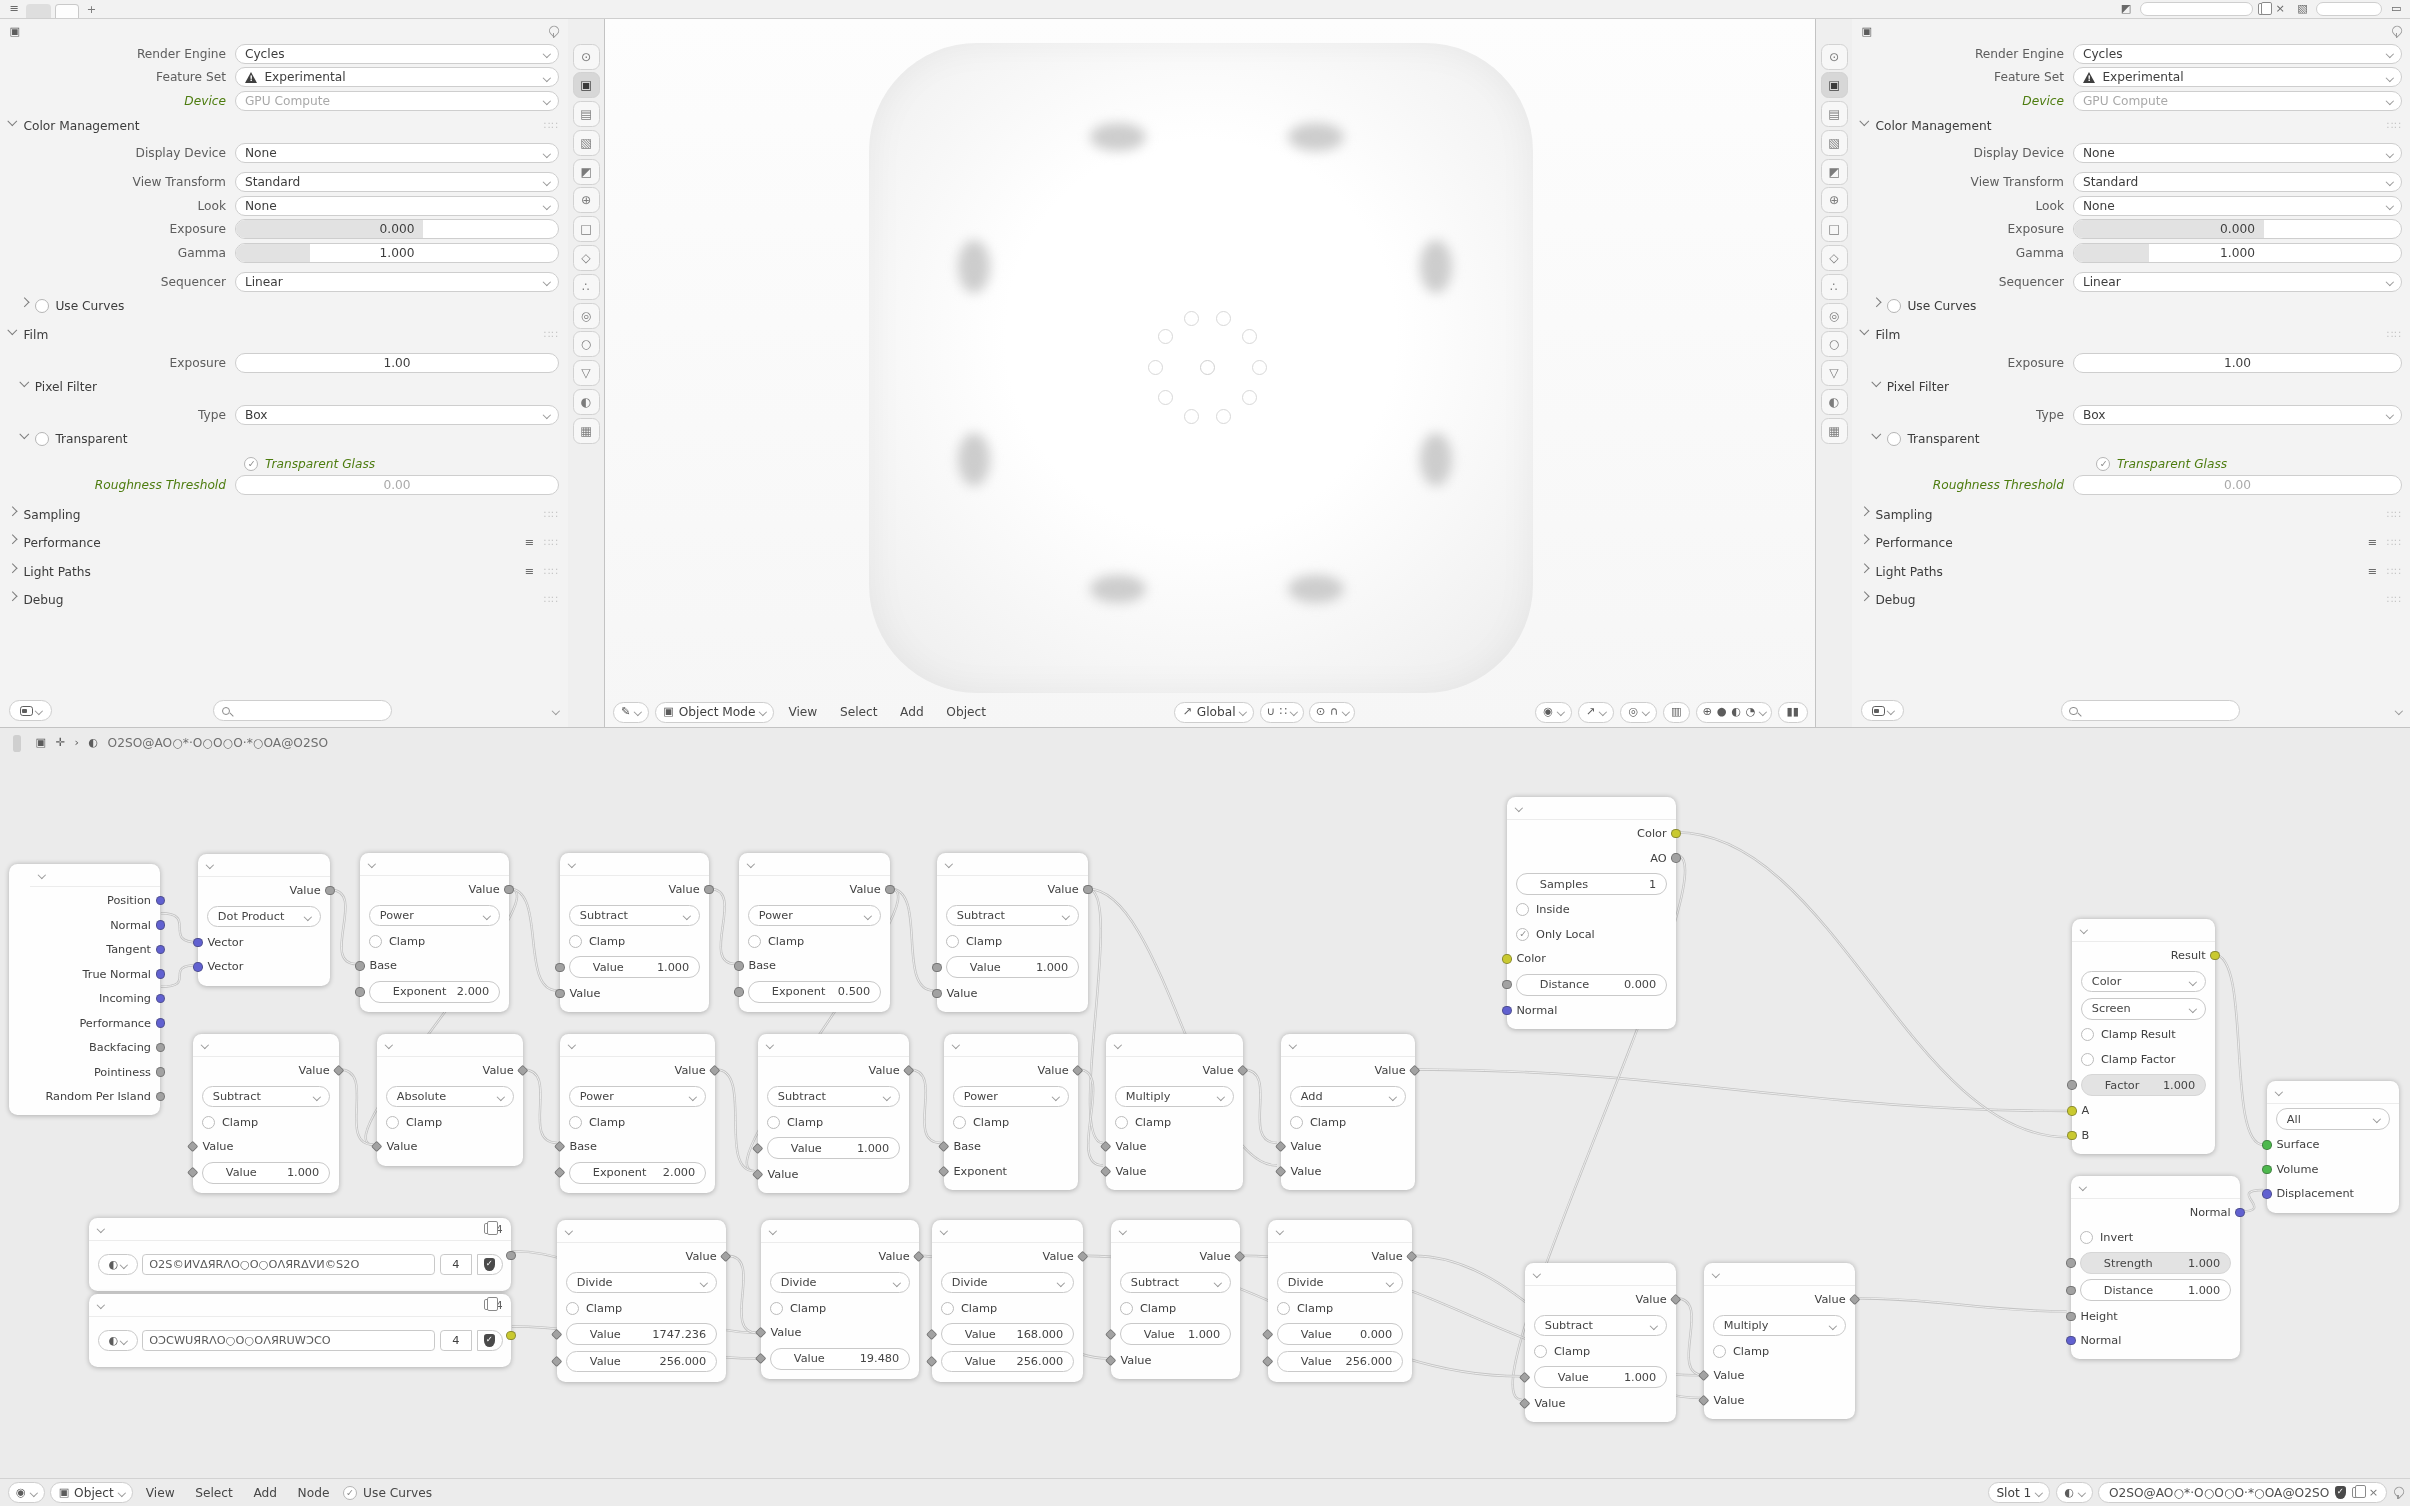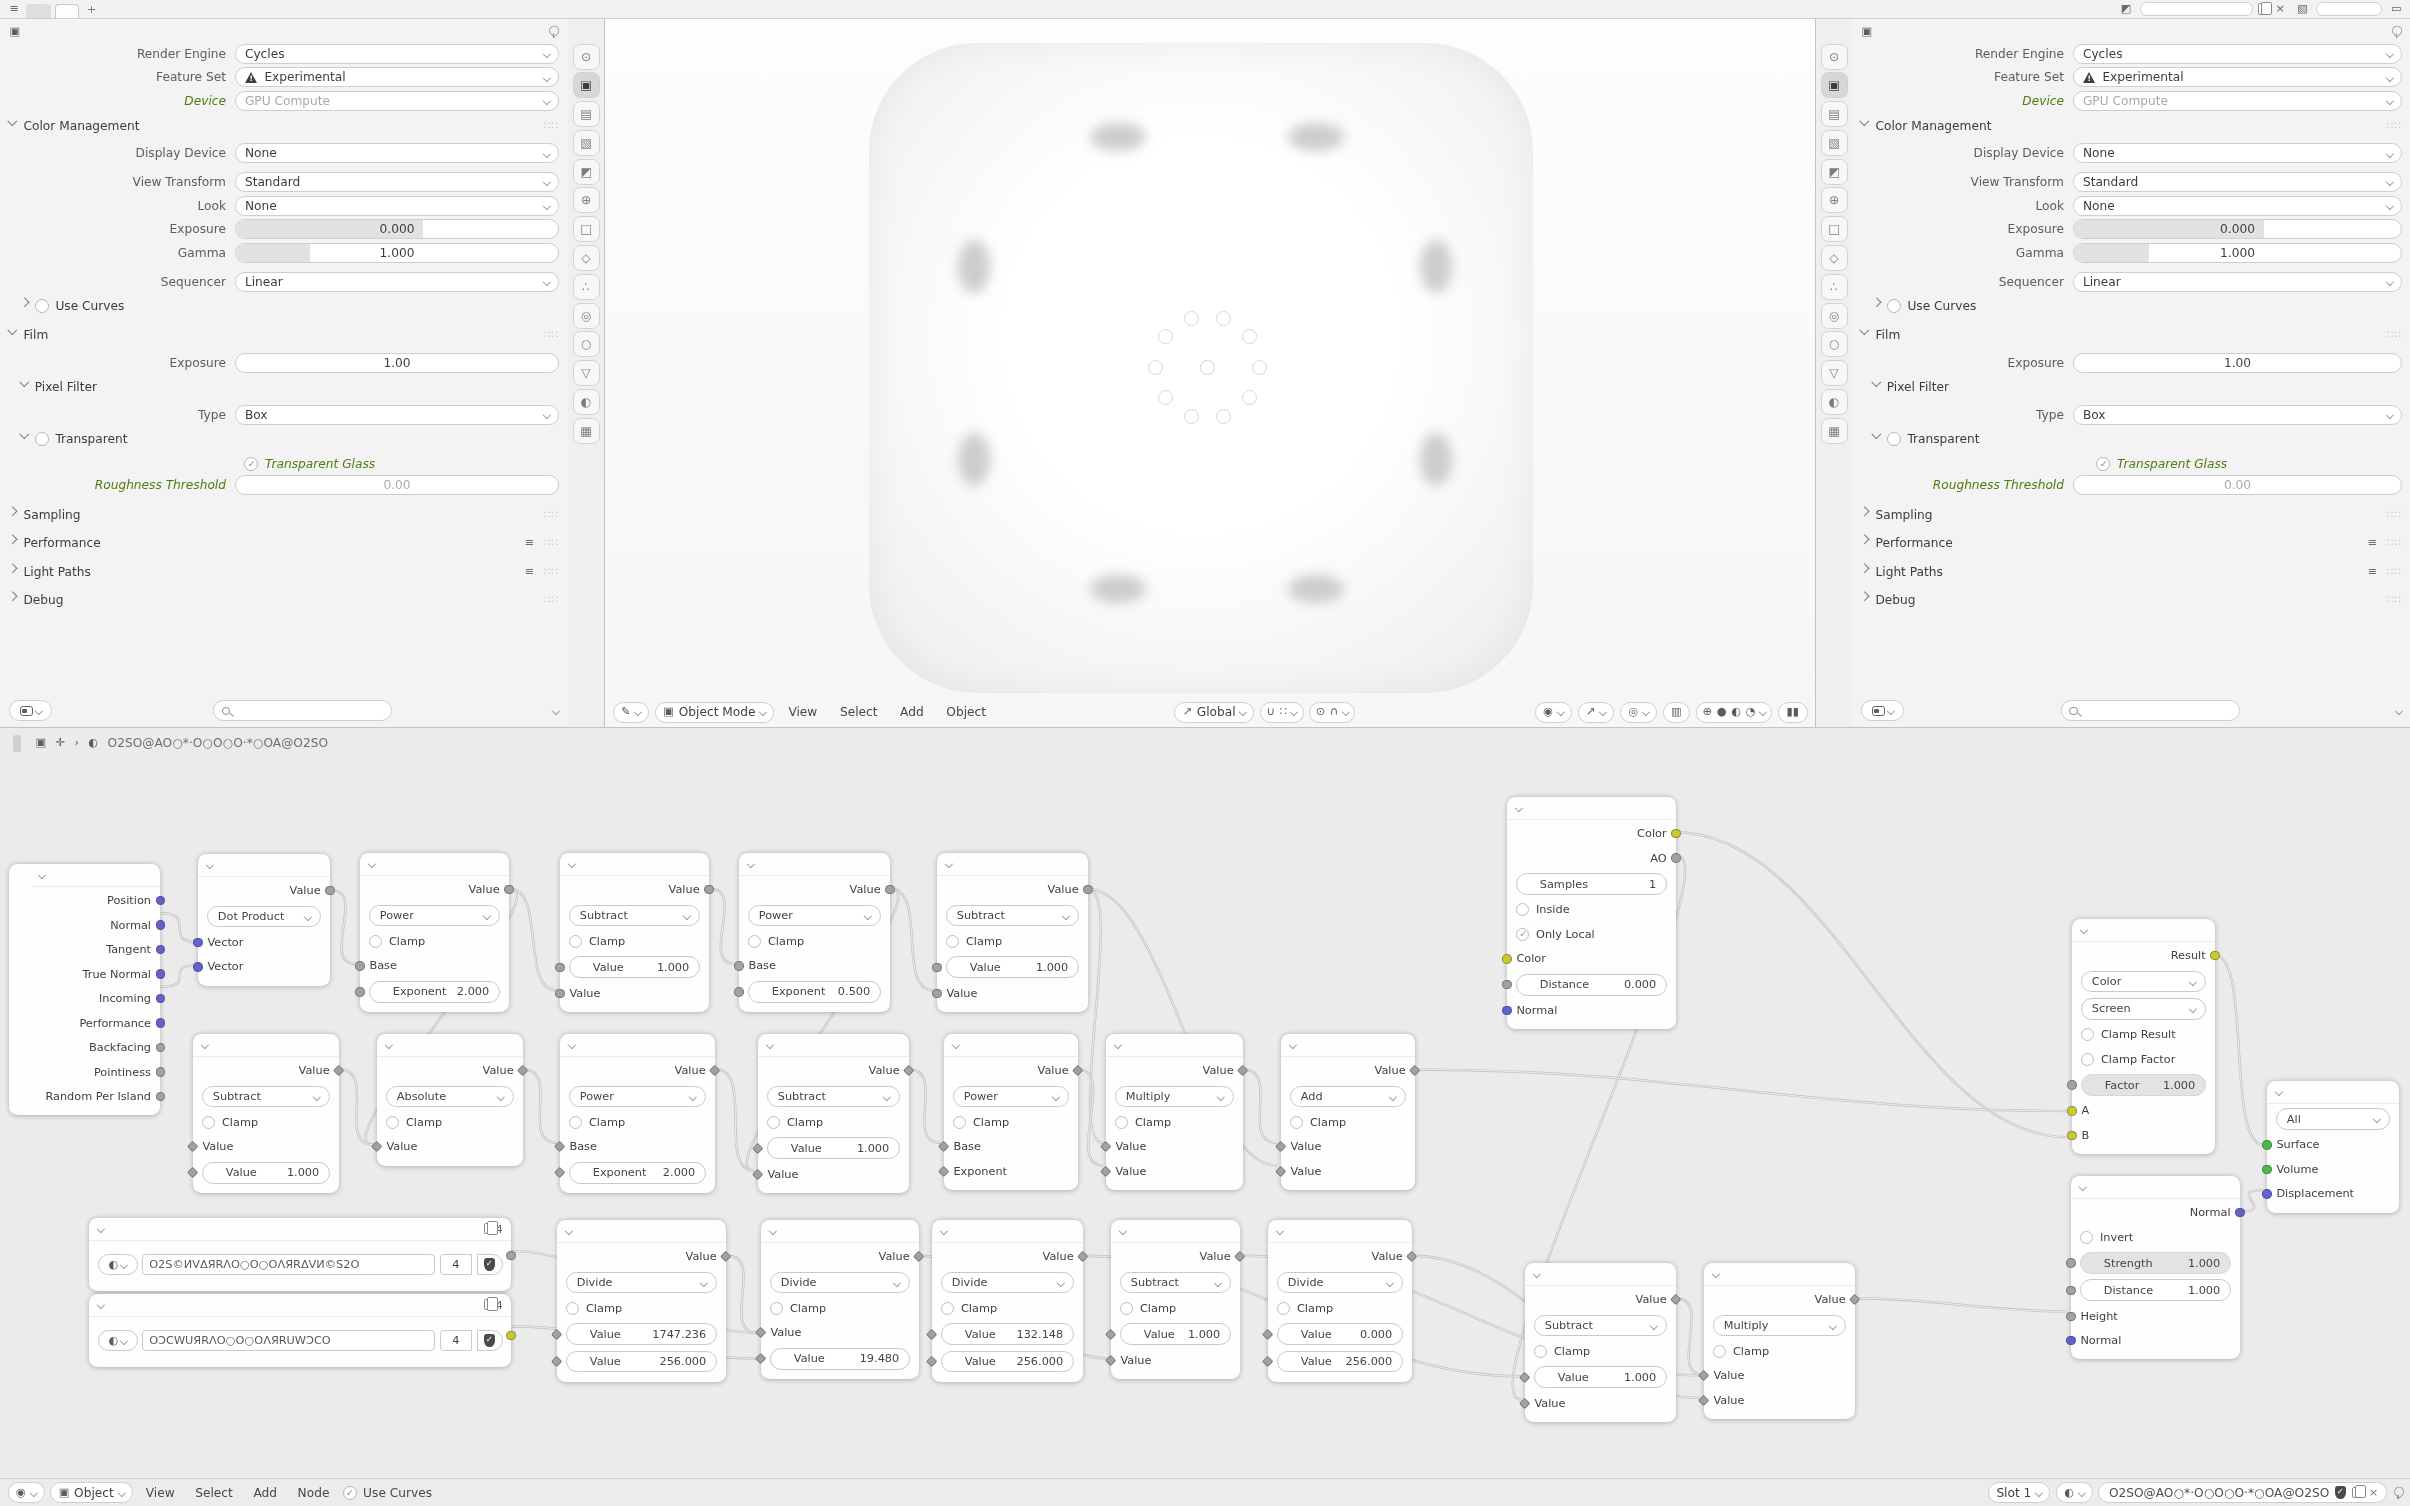--- a/index.html
+++ b/index.html
@@ -1250,21 +1250,21 @@
               <span class="cv"></span>
             </div>
           </div>
           <div class="nr">
             <span class="nchk"></span>
             <span>Clamp</span>
           </div>
           <div class="nr rfield">
             <div class="npill">
               <span style="margin:0 auto 0 13px;">Value</span>
-              <span class="fv">132.148</span>
+              <span class="fv">168.000</span>
             </div>
             <span class="sock sin c-gray dia"></span>
           </div>
           <div class="nr rfield">
             <div class="npill">
               <span style="margin:0 auto 0 13px;">Value</span>
               <span class="fv">256.000</span>
             </div>
             <span class="sock sin c-gray dia"></span>
           </div>

